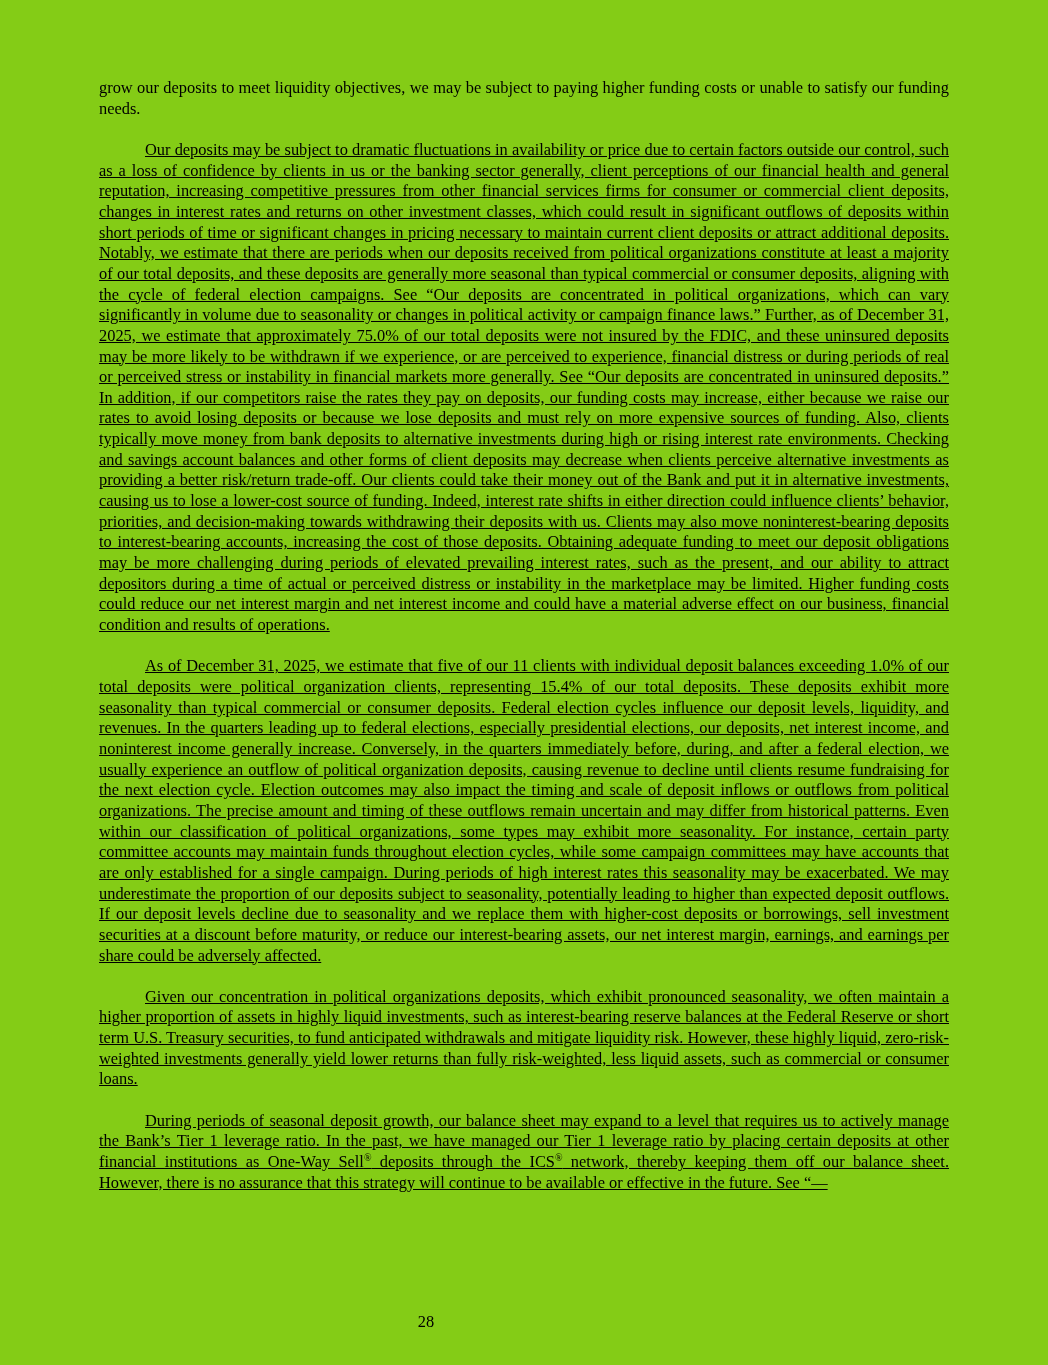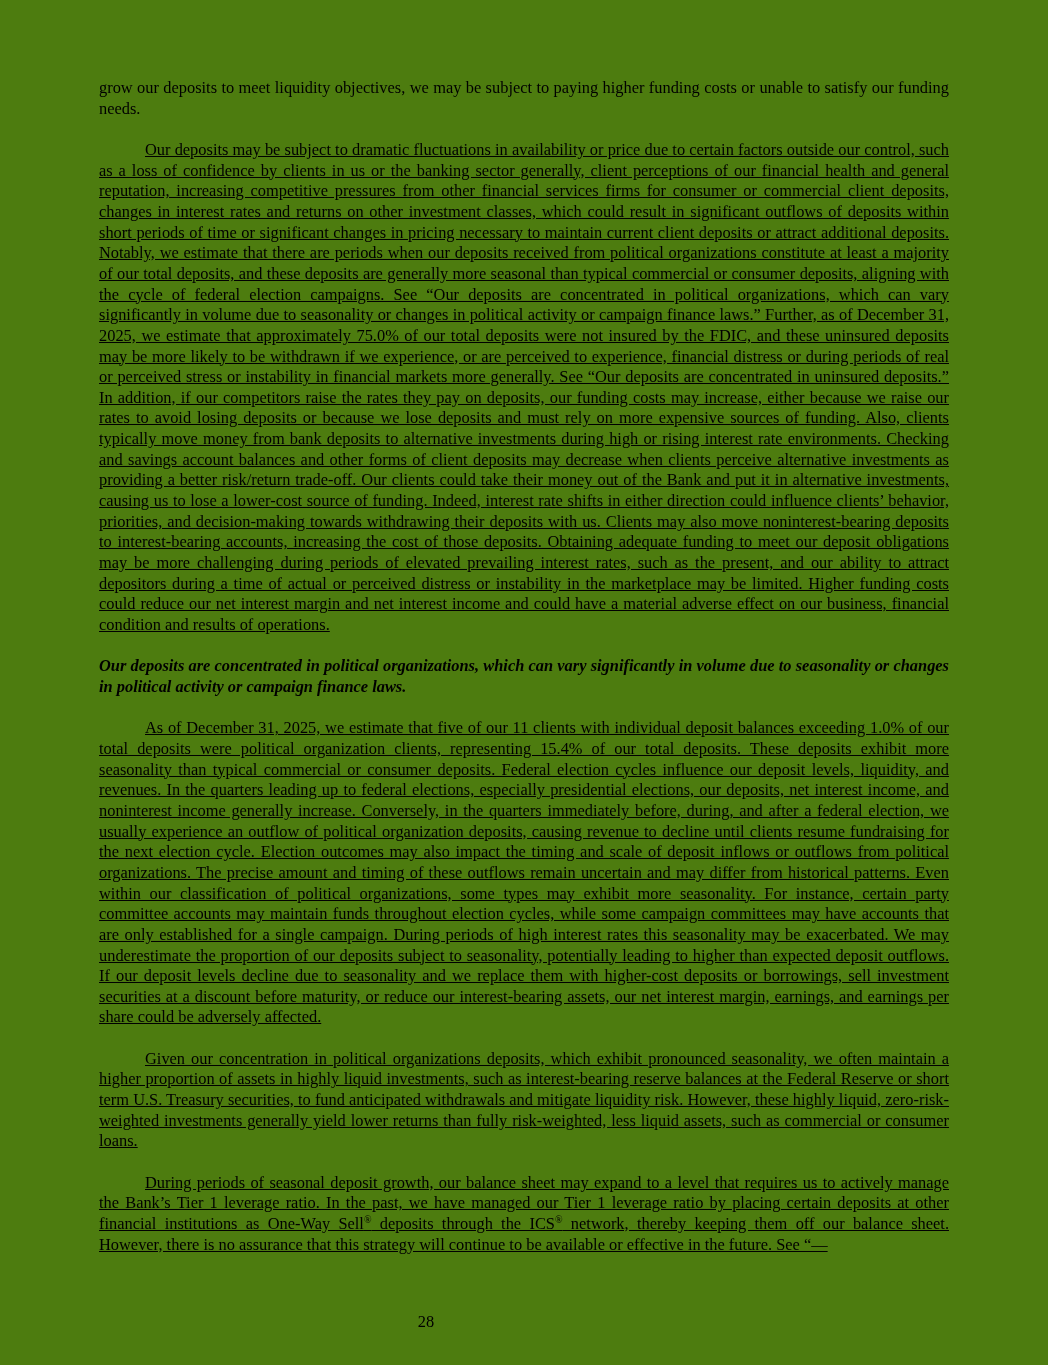--- a/index.html
+++ b/index.html
@@ -10,21 +10,21 @@
   body {
     width: 1048px;
     height: 1365px;
     font-family: "Liberation Serif", serif;
     color: #000000;
   }
   .page {
     position: relative;
     width: 1048px;
     height: 1365px;
-    background: #4d7c0f;
+    background: #84cc16;
     overflow: hidden;
   }
   .content {
     position: absolute;
     left: 99px;
     top: 78px;
     width: 850px;
   }
   .content p {
     margin: 0;
@@ -59,19 +59,18 @@
     line-height: 20.65px;
   }
 </style>
 </head>
 <body>
 
 <div class="page">
   <div class="content">
       <p class="paragraph">grow our deposits to meet liquidity objectives, we may be subject to paying higher funding costs or unable to satisfy our funding needs.</p>
       <p class="paragraph indent">Our deposits may be subject to dramatic fluctuations in availability or price due to certain factors outside our control, such as a loss of confidence by clients in us or the banking sector generally, client perceptions of our financial health and general reputation, increasing competitive pressures from other financial services firms for consumer or commercial client deposits, changes in interest rates and returns on other investment classes, which could result in significant outflows of deposits within short periods of time or significant changes in pricing necessary to maintain current client deposits or attract additional deposits. Notably, we estimate that there are periods when our deposits received from political organizations constitute at least a majority of our total deposits, and these deposits are generally more seasonal than typical commercial or consumer deposits, aligning with the cycle of federal election campaigns. See “Our deposits are concentrated in political organizations, which can vary significantly in volume due to seasonality or changes in political activity or campaign finance laws.” Further, as of December 31, 2025, we estimate that approximately 75.0% of our total deposits were not insured by the FDIC, and these uninsured deposits may be more likely to be withdrawn if we experience, or are perceived to experience, financial distress or during periods of real or perceived stress or instability in financial markets more generally. See “Our deposits are concentrated in uninsured deposits.” In addition, if our competitors raise the rates they pay on deposits, our funding costs may increase, either because we raise our rates to avoid losing deposits or because we lose deposits and must rely on more expensive sources of funding. Also, clients typically move money from bank deposits to alternative investments during high or rising interest rate environments. Checking and savings account balances and other forms of client deposits may decrease when clients perceive alternative investments as providing a better risk/return trade-off. Our clients could take their money out of the Bank and put it in alternative investments, causing us to lose a lower-cost source of funding. Indeed, interest rate shifts in either direction could influence clients’ behavior, priorities, and decision-making towards withdrawing their deposits with us. Clients may also move noninterest-bearing deposits to interest-bearing accounts, increasing the cost of those deposits. Obtaining adequate funding to meet our deposit obligations may be more challenging during periods of elevated prevailing interest rates, such as the present, and our ability to attract depositors during a time of actual or perceived distress or instability in the marketplace may be limited. Higher funding costs could reduce our net interest margin and net interest income and could have a material adverse effect on our business, financial condition and results of operations.</p>
-      <p class="heading">Our deposits are concentrated in political organizations, which can vary significantly in volume due to seasonality or changes in political activity or campaign finance laws.</p>
       <p class="paragraph indent">As of December 31, 2025, we estimate that five of our 11 clients with individual deposit balances exceeding 1.0% of our total deposits were political organization clients, representing 15.4% of our total deposits. These deposits exhibit more seasonality than typical commercial or consumer deposits. Federal election cycles influence our deposit levels, liquidity, and revenues. In the quarters leading up to federal elections, especially presidential elections, our deposits, net interest income, and noninterest income generally increase. Conversely, in the quarters immediately before, during, and after a federal election, we usually experience an outflow of political organization deposits, causing revenue to decline until clients resume fundraising for the next election cycle. Election outcomes may also impact the timing and scale of deposit inflows or outflows from political organizations. The precise amount and timing of these outflows remain uncertain and may differ from historical patterns. Even within our classification of political organizations, some types may exhibit more seasonality. For instance, certain party committee accounts may maintain funds throughout election cycles, while some campaign committees may have accounts that are only established for a single campaign. During periods of high interest rates this seasonality may be exacerbated. We may underestimate the proportion of our deposits subject to seasonality, potentially leading to higher than expected deposit outflows. If our deposit levels decline due to seasonality and we replace them with higher-cost deposits or borrowings, sell investment securities at a discount before maturity, or reduce our interest-bearing assets, our net interest margin, earnings, and earnings per share could be adversely affected.</p>
       <p class="paragraph indent">Given our concentration in political organizations deposits, which exhibit pronounced seasonality, we often maintain a higher proportion of assets in highly liquid investments, such as interest-bearing reserve balances at the Federal Reserve or short term U.S. Treasury securities, to fund anticipated withdrawals and mitigate liquidity risk. However, these highly liquid, zero-risk-weighted investments generally yield lower returns than fully risk-weighted, less liquid assets, such as commercial or consumer loans.</p>
       <p class="paragraph indent">During periods of seasonal deposit growth, our balance sheet may expand to a level that requires us to actively manage the Bank’s Tier 1 leverage ratio.  In the past, we have managed our Tier 1 leverage ratio by placing certain deposits at other financial institutions as One-Way Sell<sup>®</sup> deposits through the ICS<sup>®</sup> network, thereby keeping them off our balance sheet. However, there is no assurance that this strategy will continue to be available or effective in the future. See “—</p>
     </div>
   <div class="footer">28</div>
 </div>
 
 </body></html>

